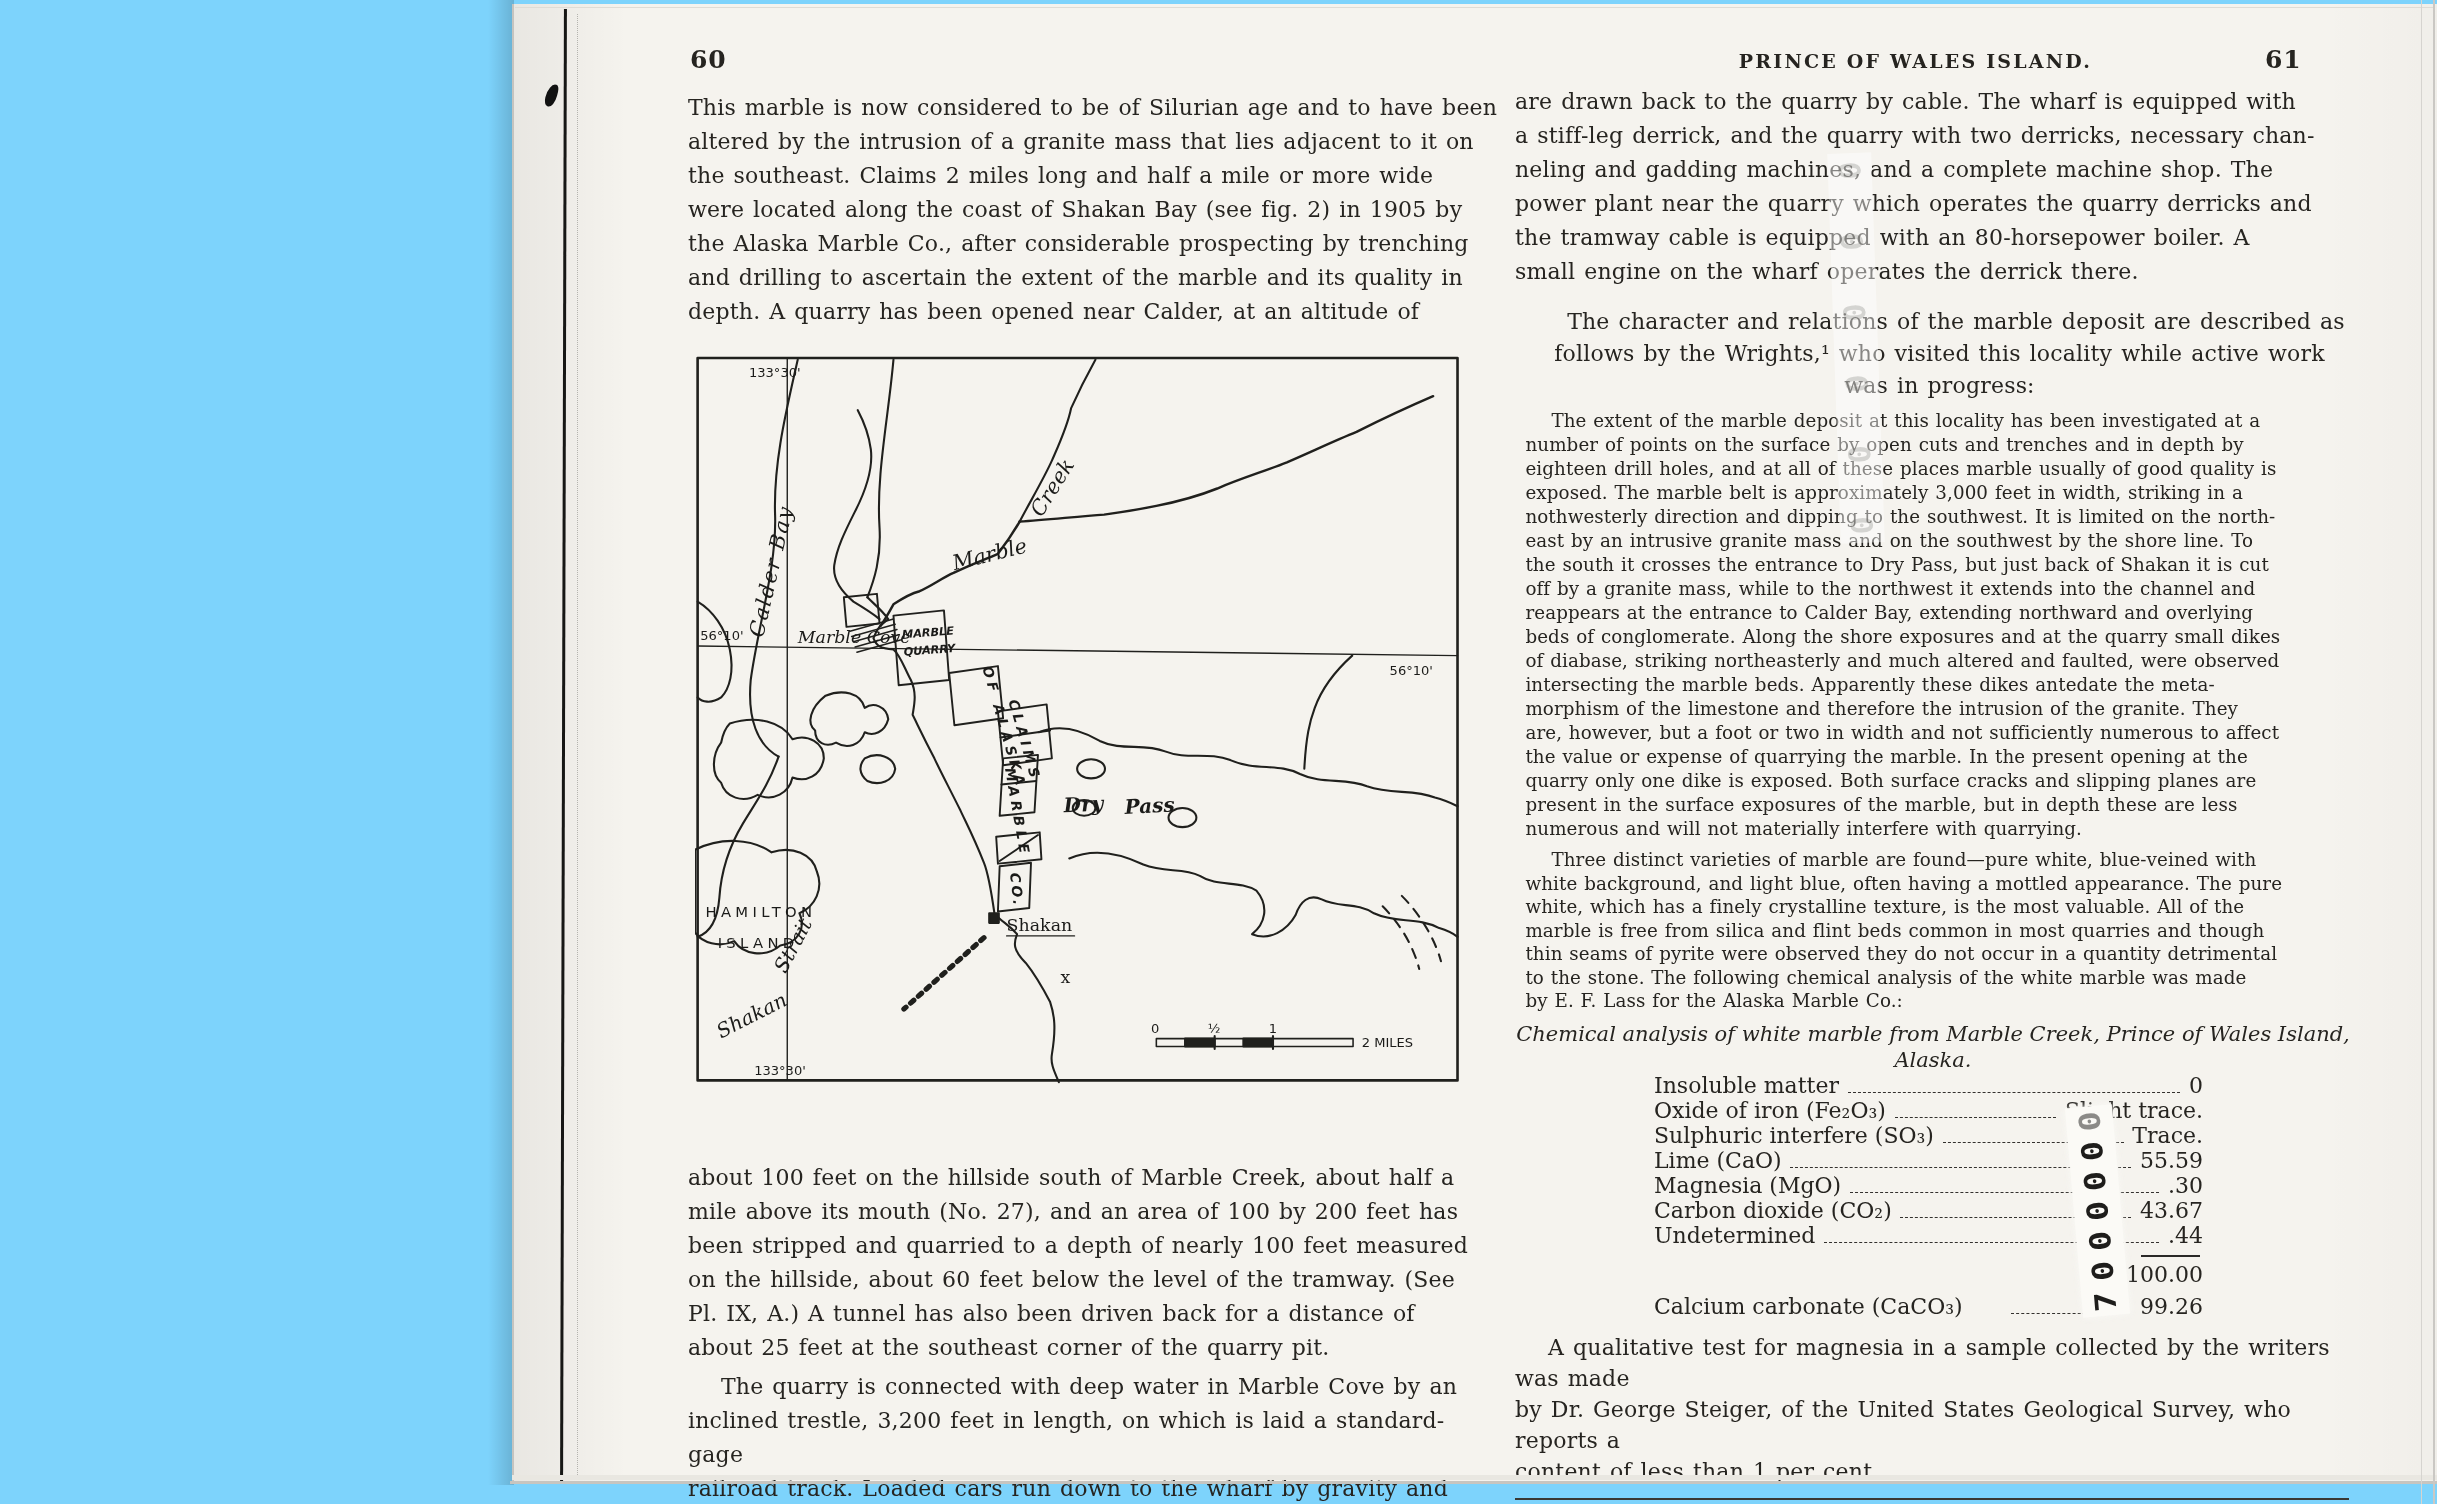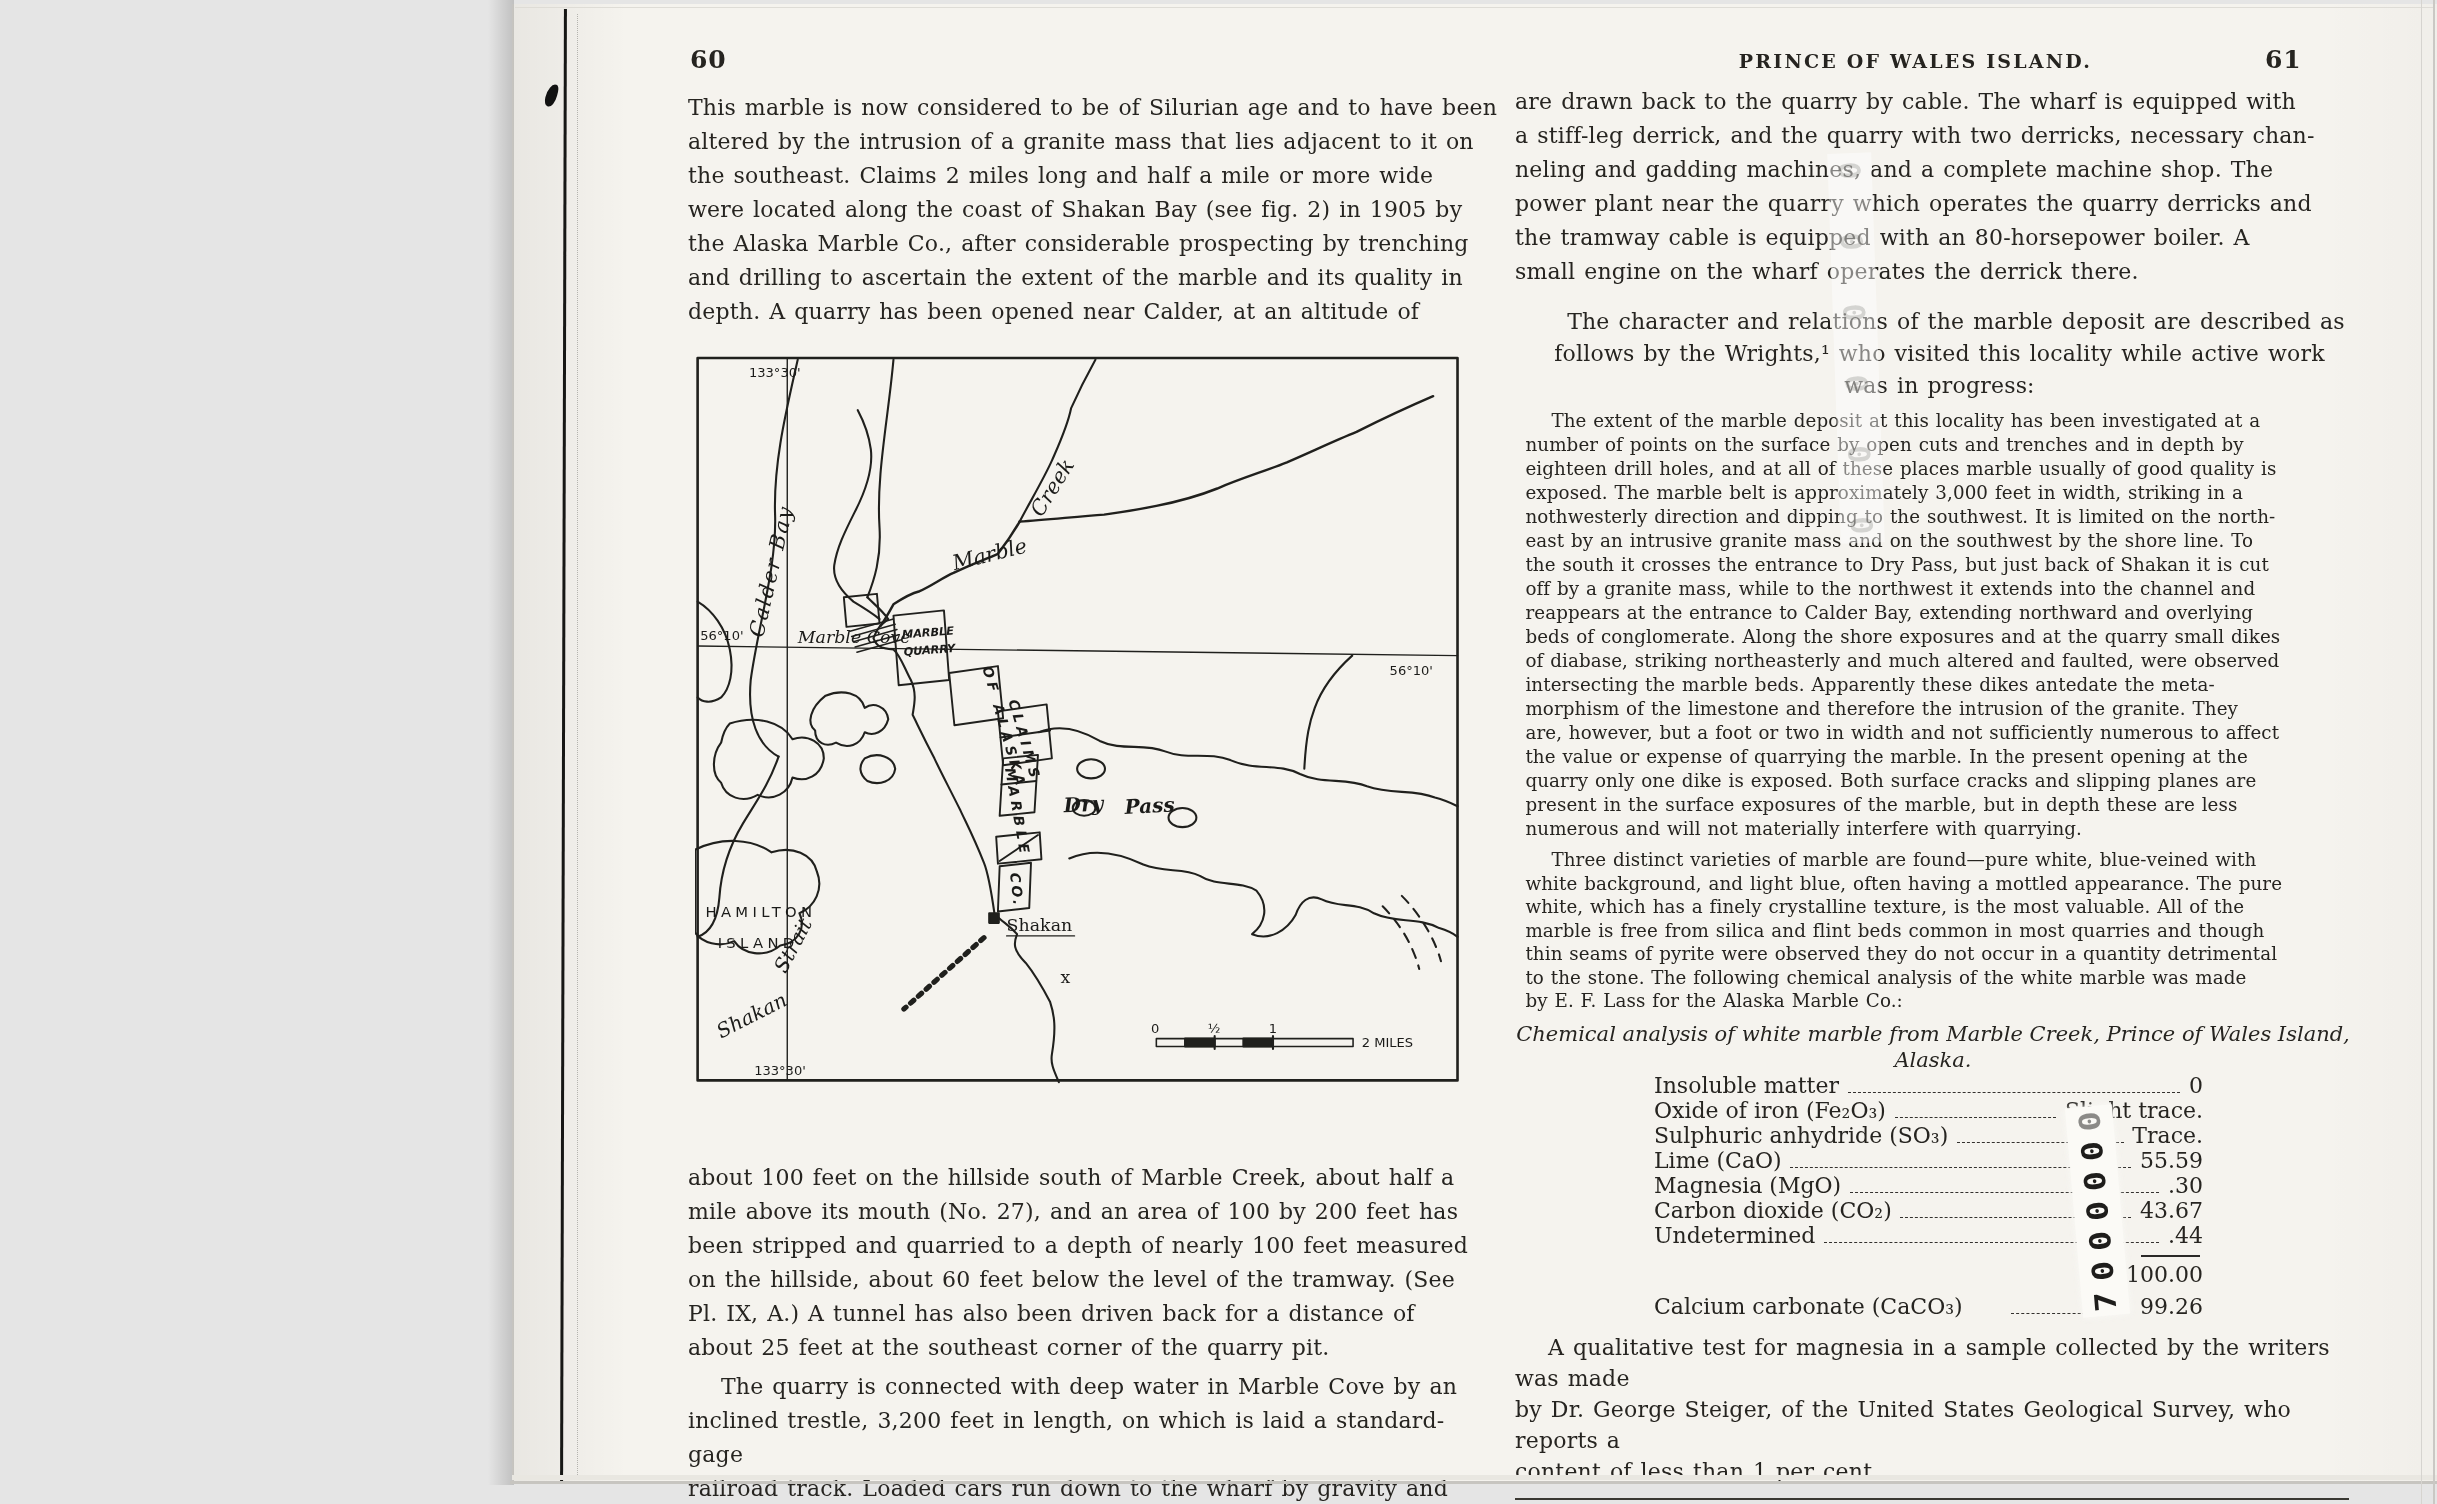--- a/index.html
+++ b/index.html
@@ -1,16 +1,16 @@
 <!DOCTYPE html>
 <html style="font-size:14px"><head>
 <meta charset="utf-8">
 <style>
   html,body{margin:0;padding:0;background:#ffffff;width:2438px;height:1504px;overflow:hidden;}
-  #canvas{position:relative;width:2438px;height:1504px;background:#e5e5e5;font-family:"DejaVu Serif",serif;color:#262420;}
+  #canvas{position:relative;width:2438px;height:1504px;background:#7dd3fc;font-family:"DejaVu Serif",serif;color:#262420;}
   
   #scan{position:absolute;left:512px;top:3.5px;width:1926px;height:1480px;background:#f5f3ee;}
   #scan .tone{position:absolute;inset:0;background:linear-gradient(to right, rgba(0,0,0,0.05), rgba(0,0,0,0) 6%, rgba(0,0,0,0) 94%, rgba(0,0,0,0.02));}
   .spine-shadow{position:absolute;left:488px;top:0;width:26px;height:1485px;background:linear-gradient(to right, rgba(0,0,0,0), rgba(0,0,0,0.16));}
   .spine-line{position:absolute;left:562px;top:8.7px;width:2.6px;height:1473px;background:#171715;transform:rotate(0.15deg);}
   .spine-dots{position:absolute;left:577px;top:14px;width:0;height:1461px;border-left:1.7px dotted rgba(70,70,65,0.35);}
   .ink-blot{position:absolute;left:546px;top:84px;width:11.3px;height:22.6px;background:#121212;border-radius:70% 30% 60% 40%;transform:rotate(14deg);}
   .page-top-edge{position:absolute;left:515px;top:7px;width:1920px;height:0.9px;background:#dedcd6;}
   .page-bottom-soft{position:absolute;left:512px;top:1475px;width:1926px;height:5.2px;background:#e9e7e1;}
   .page-bottom-edge{position:absolute;left:510px;top:1481px;width:1928px;height:2.6px;background:#c7c5c0;}
@@ -230,21 +230,21 @@
         <span class="lbl">Insoluble matter</span>
           <span class="leader"></span>
           <span class="val">0</span>
       </div>
       <div class="arow">
         <span class="lbl">Oxide of iron (Fe₂O₃)</span>
           <span class="leader"></span>
           <span class="val">Slight trace.</span>
       </div>
       <div class="arow">
-        <span class="lbl">Sulphuric anhydride (SO₃)</span>
+        <span class="lbl">Sulphuric interfere (SO₃)</span>
           <span class="leader"></span>
           <span class="val">Trace.</span>
       </div>
       <div class="arow">
         <span class="lbl">Lime (CaO)</span>
           <span class="leader"></span>
           <span class="val">55.59</span>
       </div>
       <div class="arow">
         <span class="lbl">Magnesia (MgO)</span>

